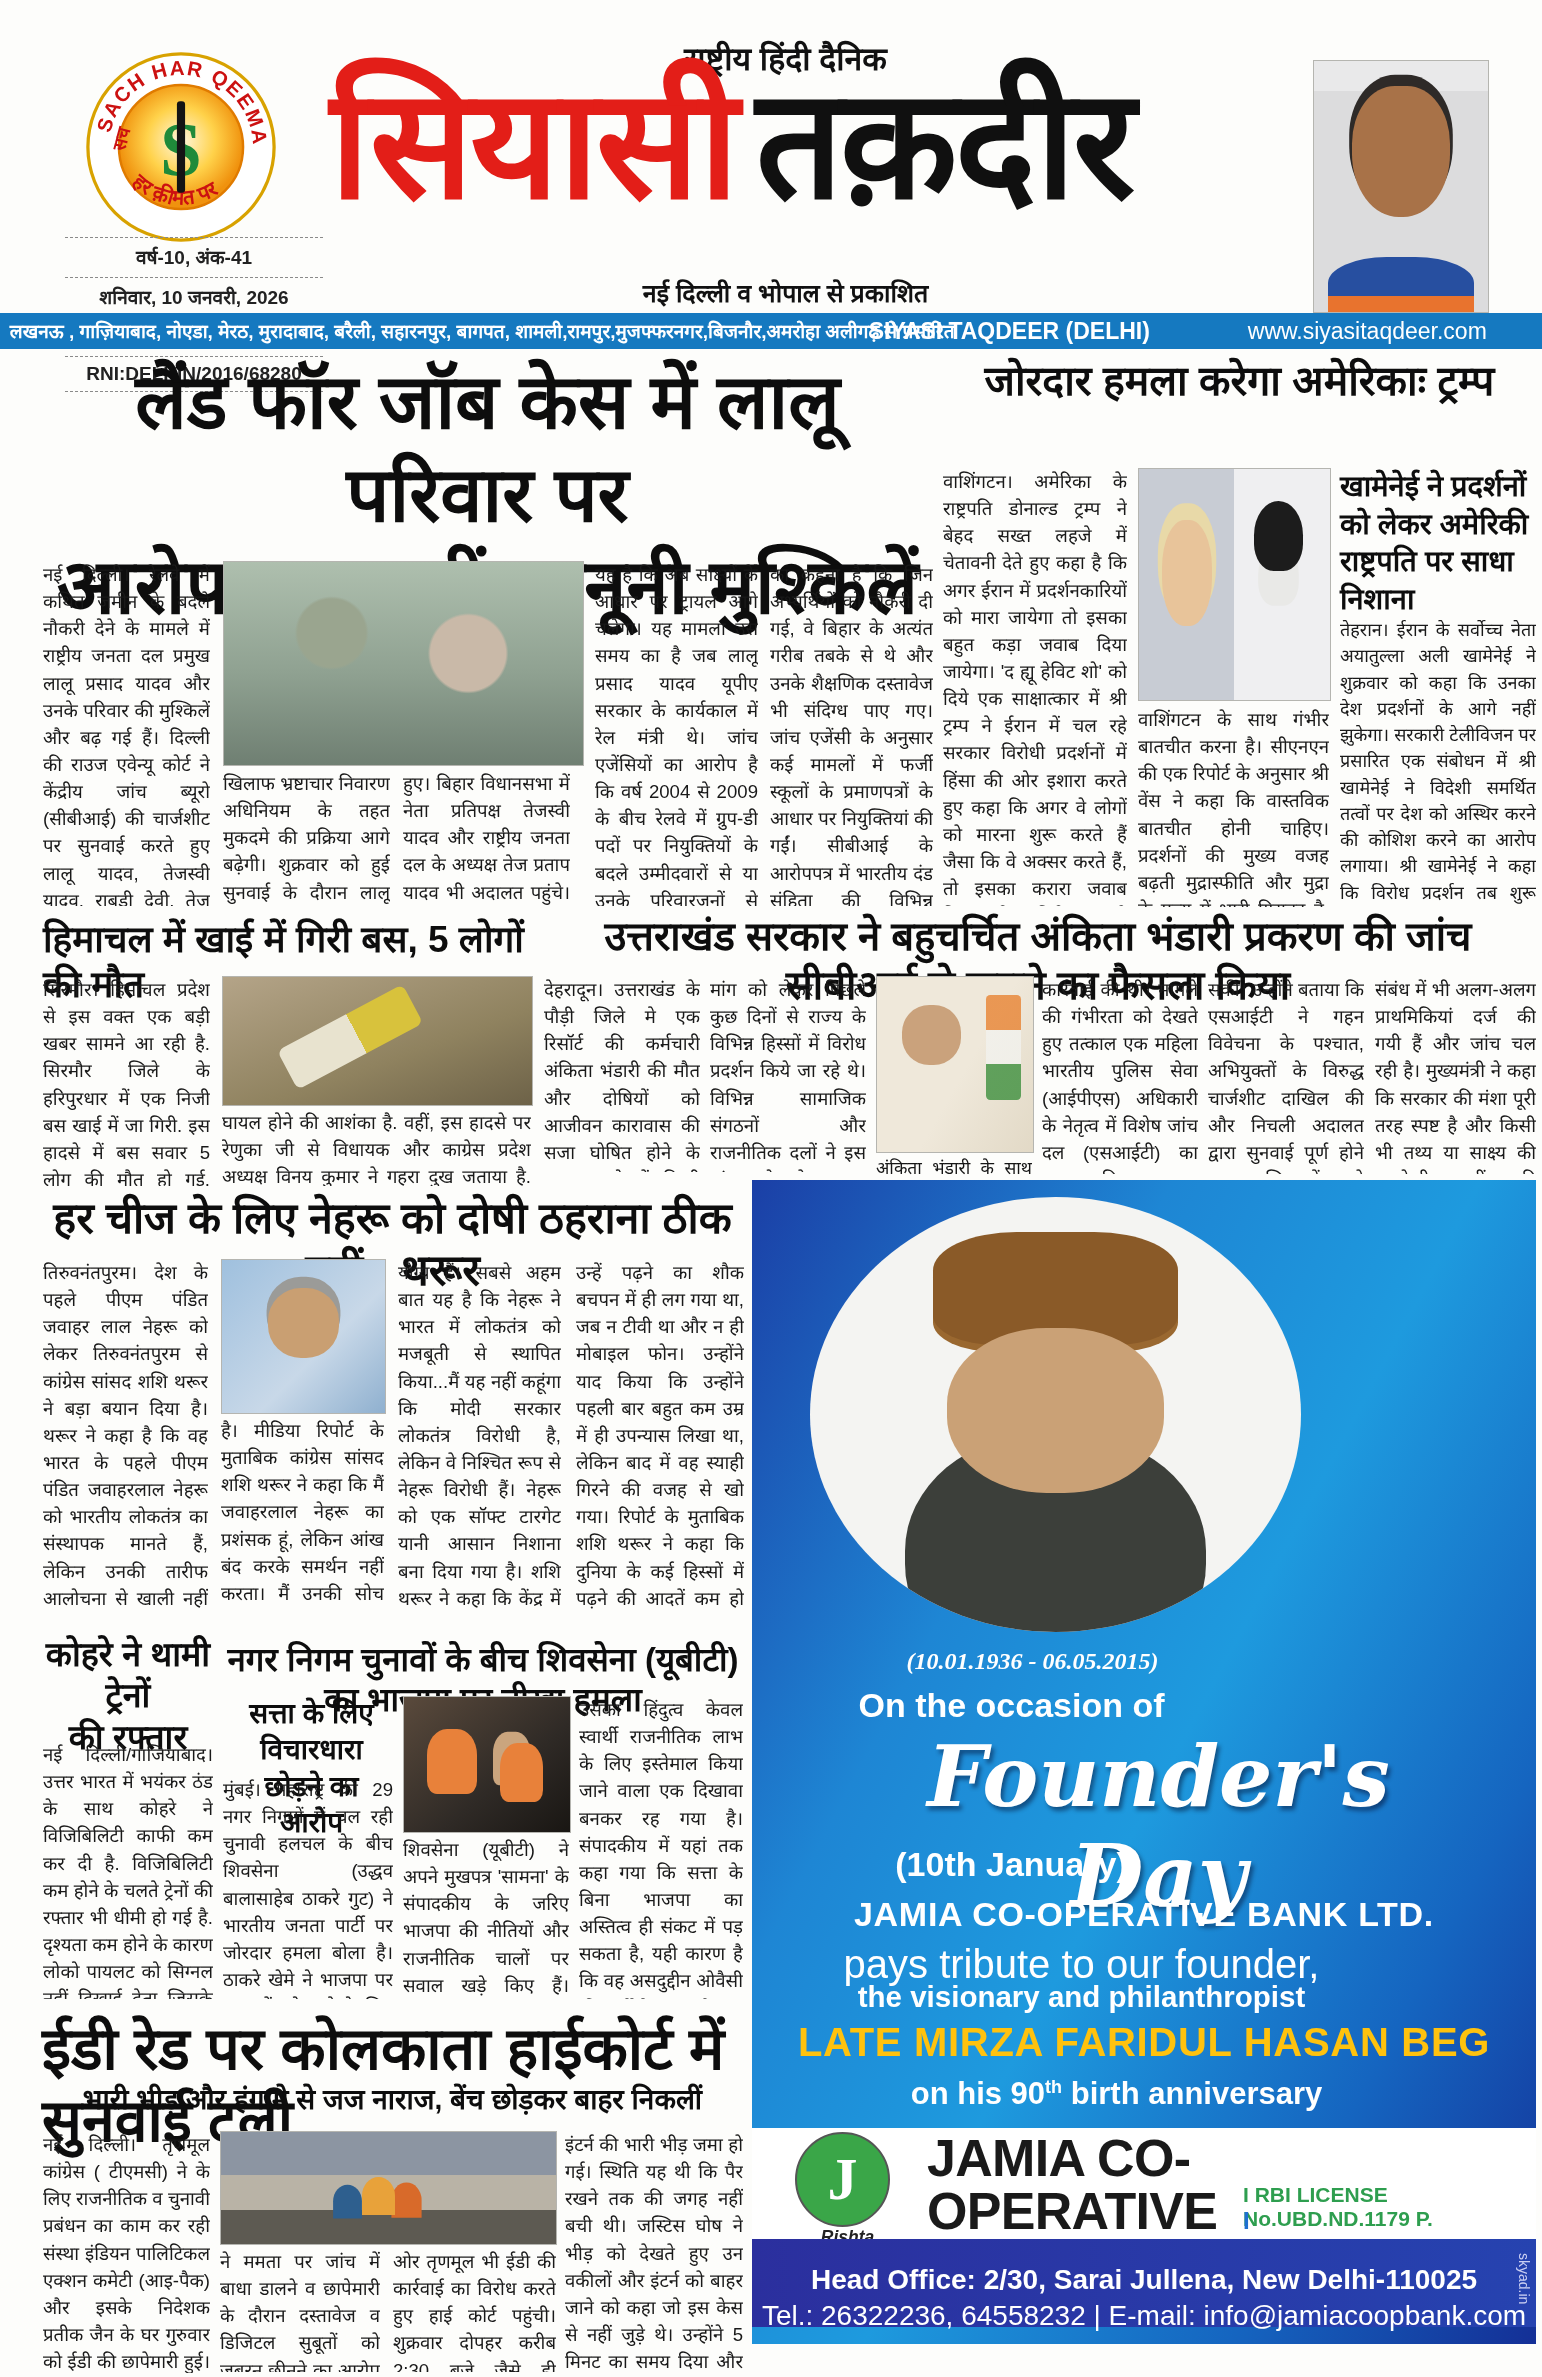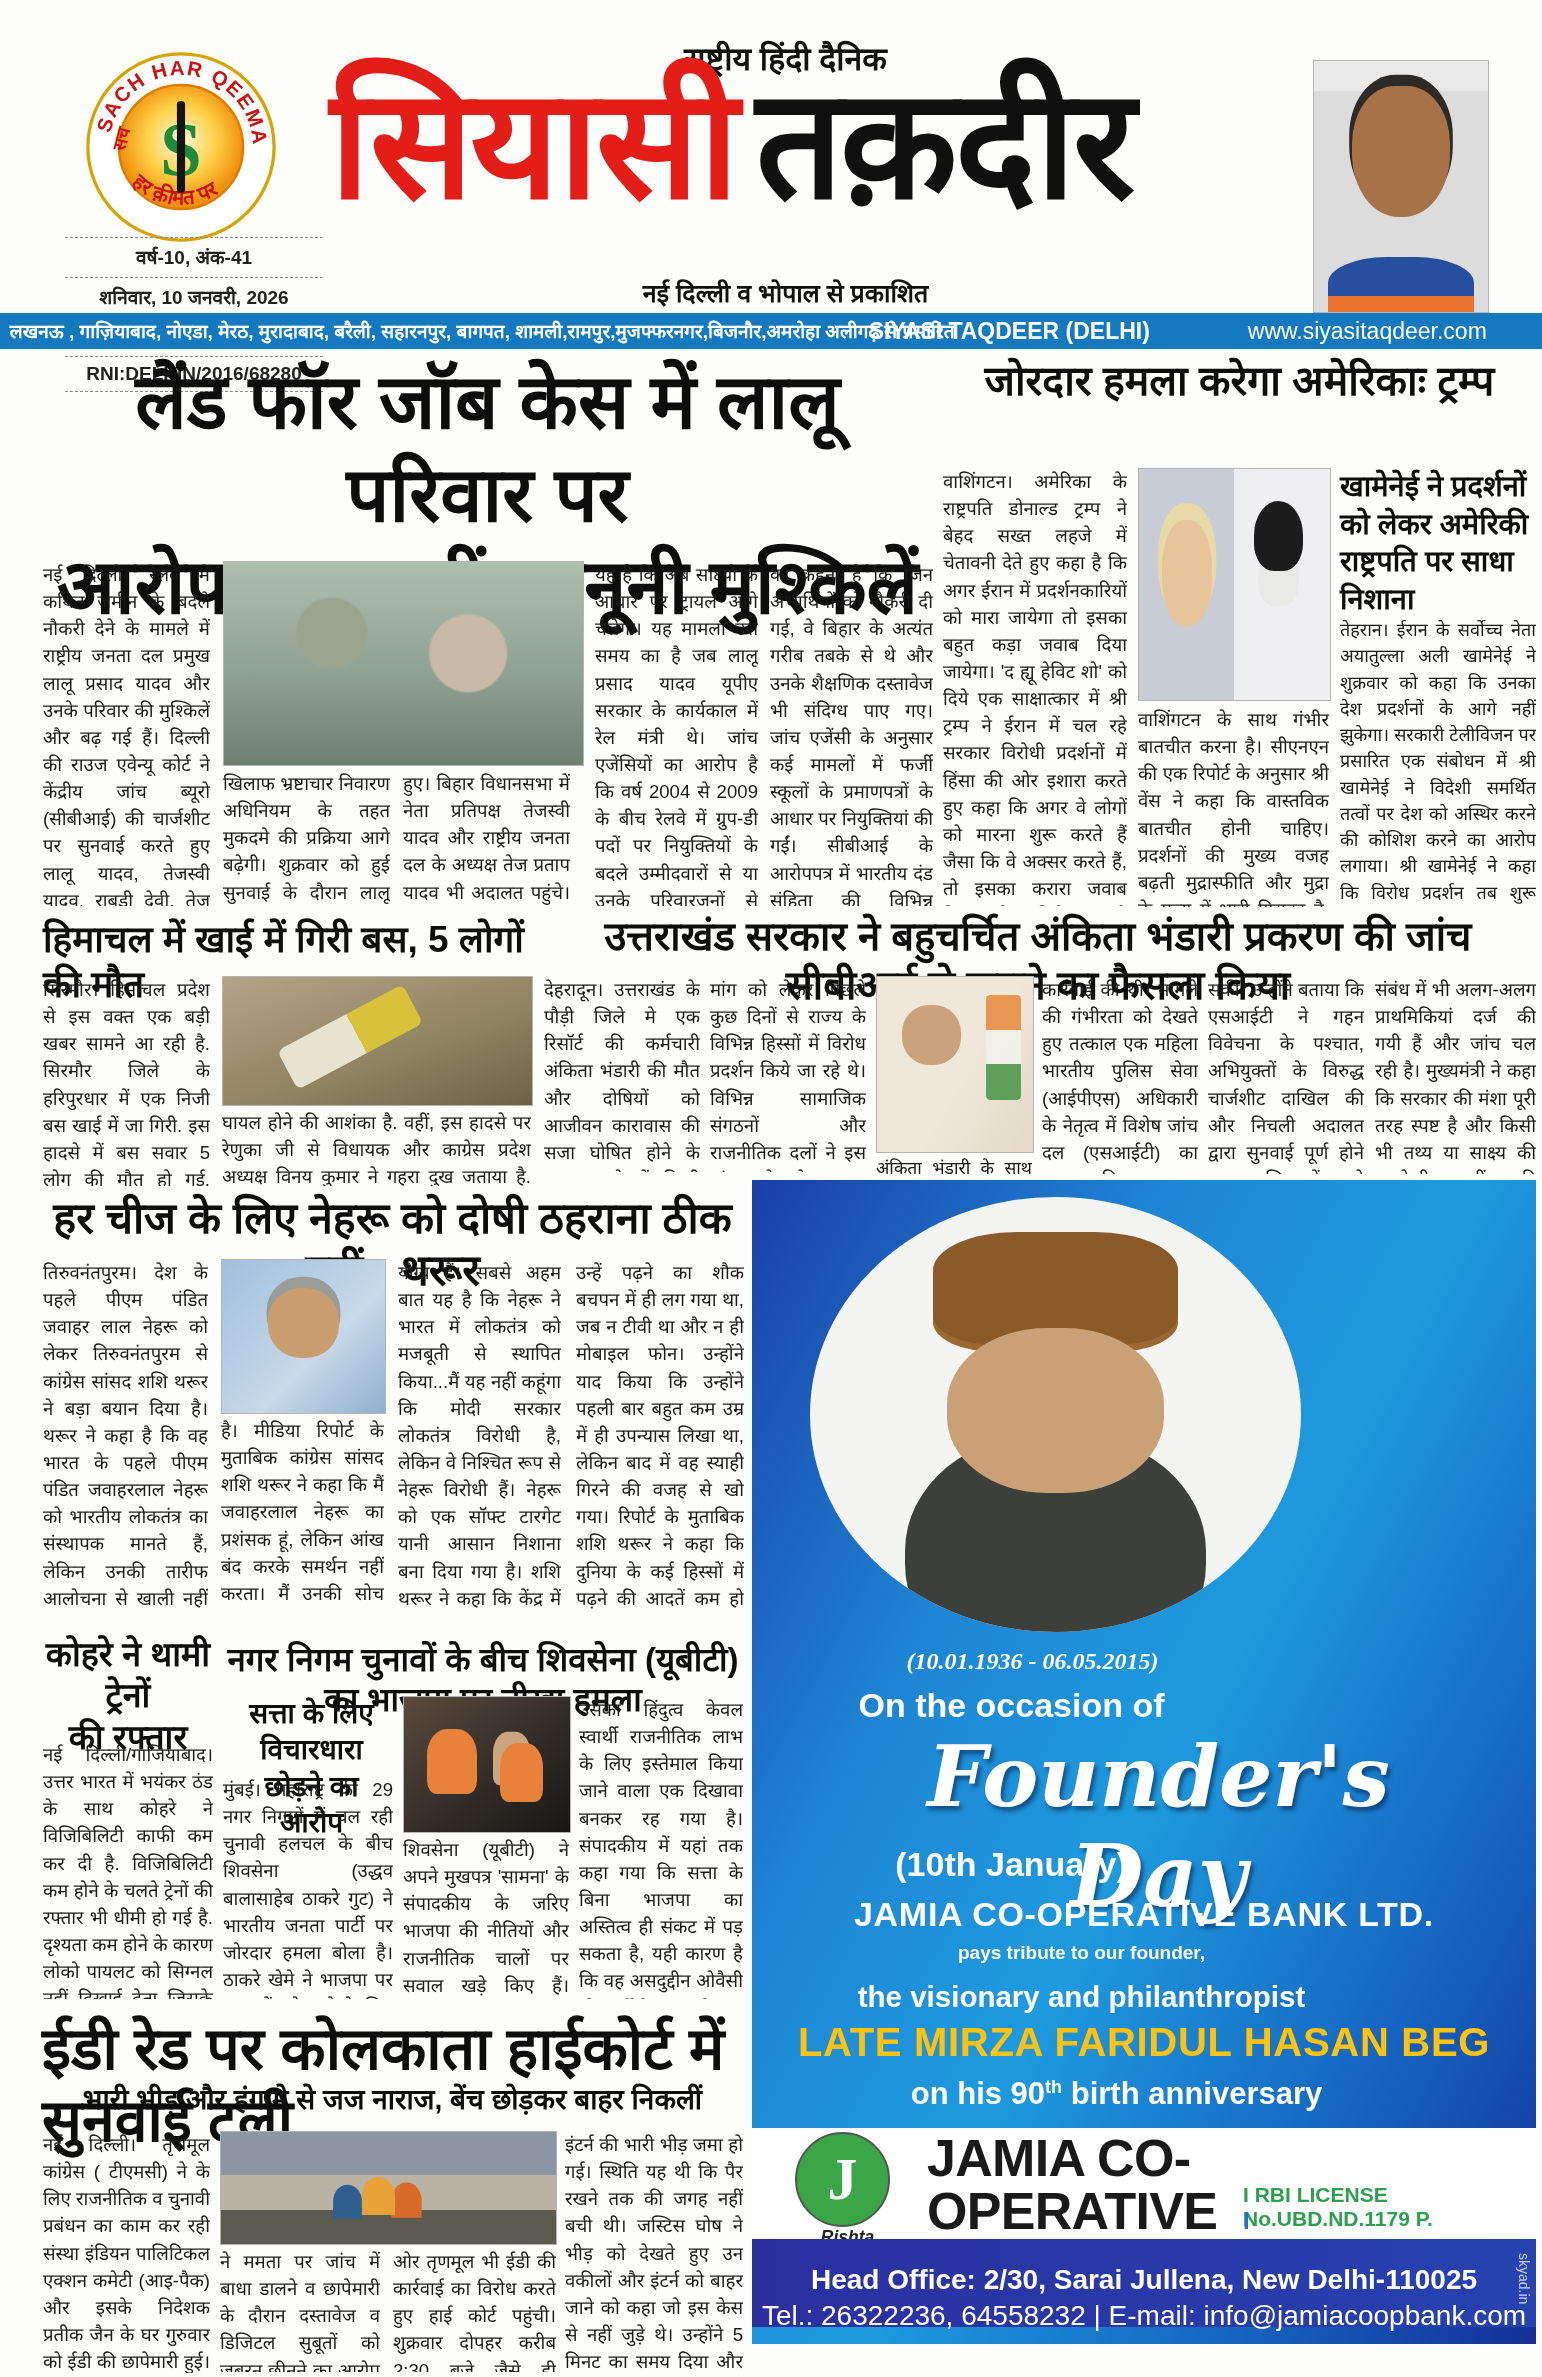--- a/index.html
+++ b/index.html
@@ -48,21 +48,21 @@
   
   .ad{background:linear-gradient(118deg,#1b3fa6 0%,#1e86d4 30%,#1e9ade 52%,#1565c0 78%,#142f96 100%);color:#fff;}
   .ad .oval{position:absolute;left:58px;top:17px;width:491px;height:435px;background:#f4f4f2;border-radius:50%;overflow:hidden;}
   .ad .oval:before{content:"";position:absolute;left:25%;top:8%;width:50%;height:26%;background:#8a5a28;border-radius:34% 34% 26% 26%;box-shadow:0 7px 0 0 #9a6830;}
   .ad .oval:after{content:"";position:absolute;left:28%;top:30%;width:44%;height:38%;background:#caa176;border-radius:46%;box-shadow:0 147px 0 42px #3c3f3a;}
   .ad .dates{font-size:24px;font-style:italic;font-weight:bold;font-family:"Liberation Serif",serif;}
   .ad .occ{font-size:34px;font-weight:900;}
   .ad .founders{font-size:84px;font-weight:bold;font-style:italic;font-family:"DejaVu Serif",serif;text-shadow:2.8px 3.5px 4.2px rgba(0,0,30,.45);}
   .ad .jan{font-size:34px;font-weight:900;}
   .ad .org{font-size:34px;font-weight:900;letter-spacing:0.7px;}
-  .ad .pays{font-size:19px;font-weight:bold;}
+  .ad .pays{font-size:40px;font-weight:normal;}
   .ad .vis{font-size:29.5px;font-weight:bold;}
   .ad .name{font-size:40px;font-weight:900;color:#ffc20e;letter-spacing:0.7px;}
   .ad .anniv{font-size:31px;font-weight:bold;}
   .ad .anniv sup{font-size:18px;}
   .adwhite{background:#fff;color:#111;}
   .jlogo{width:91px;height:91px;border-radius:50%;background:#3aa648;border:2.1px solid #555;color:#fff;
          font-size:60px;font-weight:900;display:flex;align-items:center;justify-content:center;font-family:"Liberation Serif",serif;}
   .rishta{font-size:17.5px;font-weight:bold;font-style:italic;color:#222;}
   .bankname{font-size:52px;font-weight:900;line-height:1.02;color:#1a1a1a;letter-spacing:-0.7px;}
   .lic{font-size:21px;font-weight:bold;color:#2e9e4f;}

